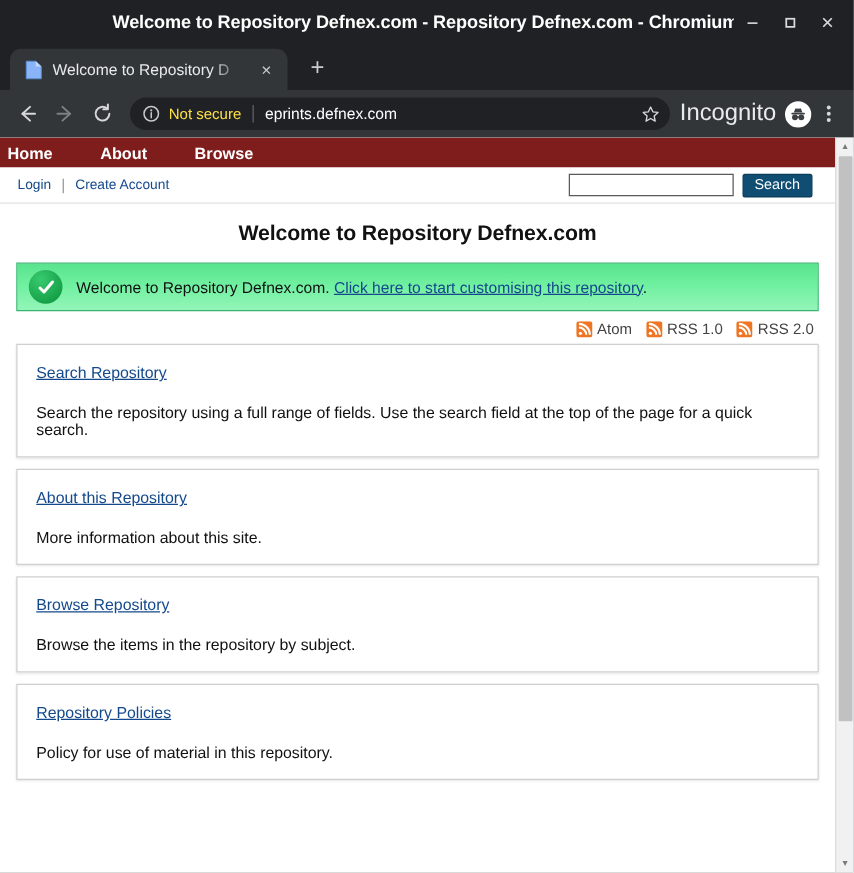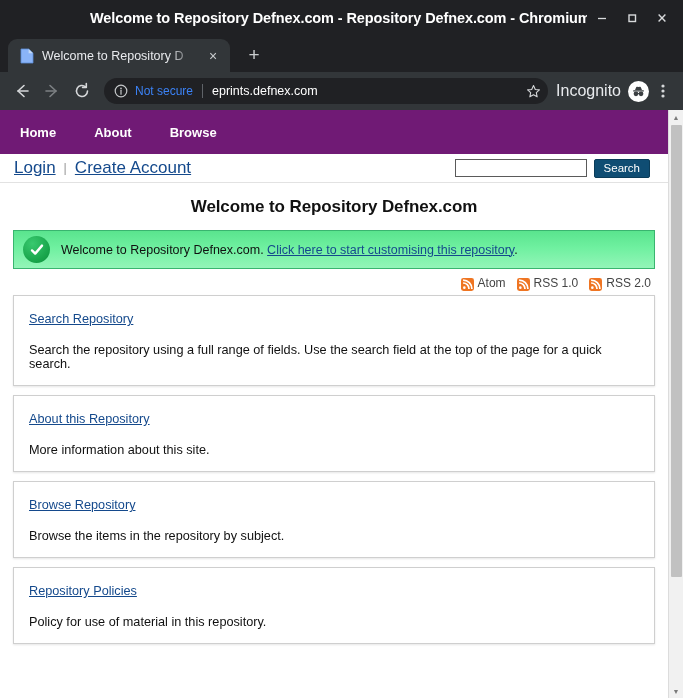--- a/index.html
+++ b/index.html
@@ -136,21 +136,21 @@
     margin: 0 6px;
     min-width: 0;
   }
   .omni-info {
     width: 16px; height: 16px;
     flex: 0 0 16px;
     color: #c5c8ca;
     display: flex; align-items: center; justify-content: center;
   }
   .omni-notsecure {
-    color: #3b82f6;
+    color: #fde047;
     font-size: 12px;
     margin-left: 6px;
     white-space: nowrap;
   }
   .omni-sep {
     width: 1px;
     height: 14px;
     background: #5f6368;
     margin: 0 9px;
     flex: 0 0 1px;
@@ -163,21 +163,21 @@
     flex: 1;
   }
   .omni-star {
     width: 22px; height: 22px;
     display: flex; align-items: center; justify-content: center;
     color: #d6d8da;
     flex: 0 0 22px;
   }
   .incognito-label {
     color: #e8eaed;
-    font-size: 16px;
+    font-size: 19px;
     white-space: nowrap;
     margin-right: 5px;
     text-align: center;
   }
   .incognito-avatar {
     width: 21px; height: 21px;
     border-radius: 50%;
     background: #ffffff;
     display: flex; align-items: center; justify-content: center;
     flex: 0 0 21px;
@@ -225,25 +225,25 @@
     top: 15px;
     left: 2px;
     width: 11px;
     height: 452px;
     background: #c1c1c1;
     border-radius: 1px;
   }
 
   
   .ep-nav {
-    background: #701a75;
-    height: 44px;
-    display: flex;
-    align-items: center;
-    padding-left: 20px;
+    background: #7f1d1d;
+    height: 24px;
+    display: flex;
+    align-items: center;
+    padding-left: 6px;
     gap: 0;
   }
   .ep-nav-item {
     color: #ffffff;
     font-size: 13px;
     font-weight: bold;
     padding: 0 28px 0 0;
     margin-right: 10px;
     white-space: nowrap;
   }
@@ -251,22 +251,21 @@
   .ep-userbar {
     height: 29px;
     display: flex;
     align-items: center;
     padding: 0 18px 0 14px;
     border-bottom: 1px solid #e2e2e2;
     background: #ffffff;
   }
   .ep-link {
     color: #14498c;
-    font-size: 17px;
-    text-decoration: underline;
+    font-size: 11px;
     white-space: nowrap;
   }
   .ep-divider {
     color: #999;
     margin: 0 8px;
     font-size: 12.5px;
   }
   .ep-userbar-spacer { flex: 1; }
   .ep-search-input {
     width: 132px;

